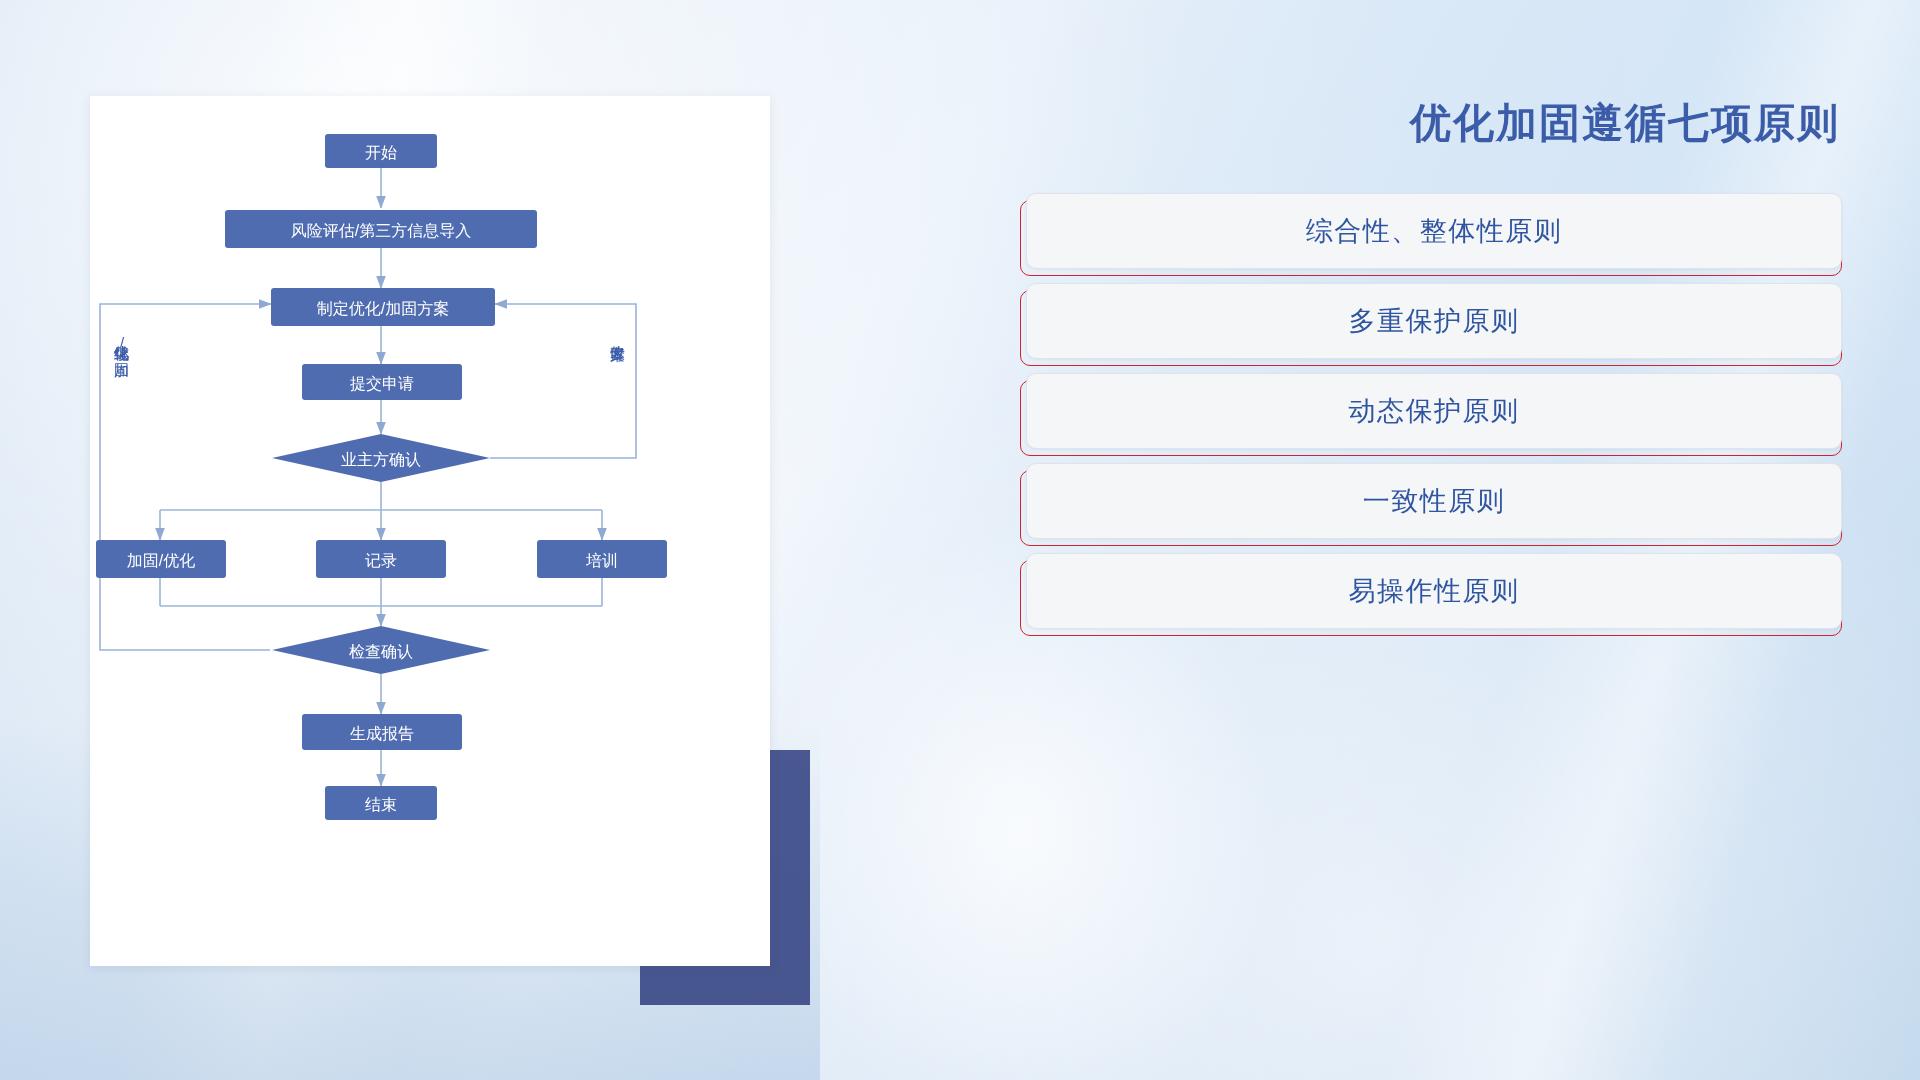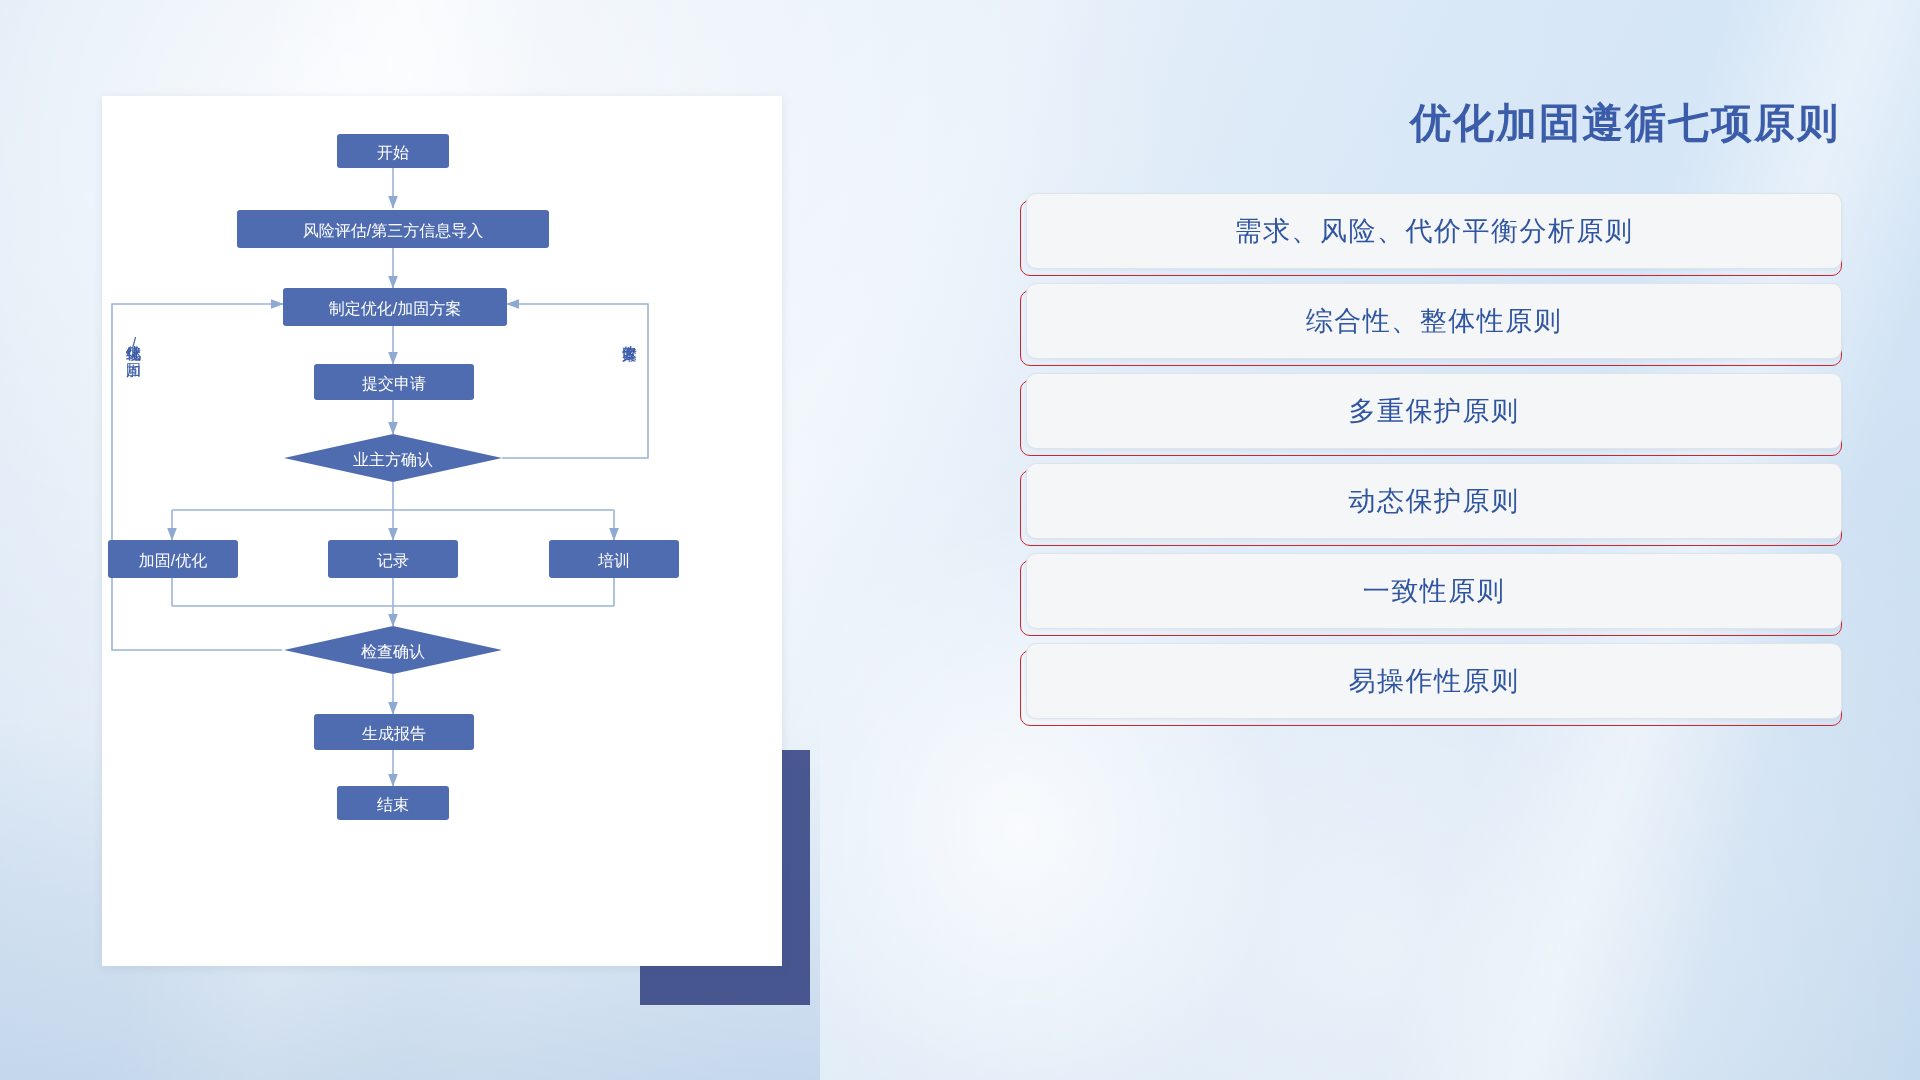--- a/index.html
+++ b/index.html
@@ -49,21 +49,21 @@
     position: absolute;
     left: 640px;
     top: 750px;
     width: 170px;
     height: 255px;
     background: #3c4a87;
     opacity: 0.92;
   }
   #flow-card {
     position: absolute;
-    left: 102px;
+    left: 90px;
     top: 96px;
     width: 680px;
     height: 870px;
     background: #ffffff;
     box-shadow: 0 2px 10px rgba(60,80,120,0.10);
   }
   #flow-svg { display: block; }
 
   
   #right-panel {
@@ -239,26 +239,20 @@
       </g>
 
       <text class="fc-side" x="32" y="238" style="writing-mode: vertical-rl; text-orientation: upright;">继续优化/加固</text>
       <text class="fc-side" x="528" y="238" style="writing-mode: vertical-rl; text-orientation: upright;">方案修改</text>
     </svg>
   </div>
 
   <div id="right-panel">
     <h1 id="principles-title">优化加固遵循七项原则</h1>
 
-    <div class="principle-row">
-      <div class="principle-accent"></div>
-      <div class="principle-card">
-        <span class="principle-text">需求、风险、代价平衡分析原则</span>
-      </div>
-    </div>
 
     <div class="principle-row">
       <div class="principle-accent"></div>
       <div class="principle-card">
         <span class="principle-text">综合性、整体性原则</span>
       </div>
     </div>
 
     <div class="principle-row">
       <div class="principle-accent"></div>

